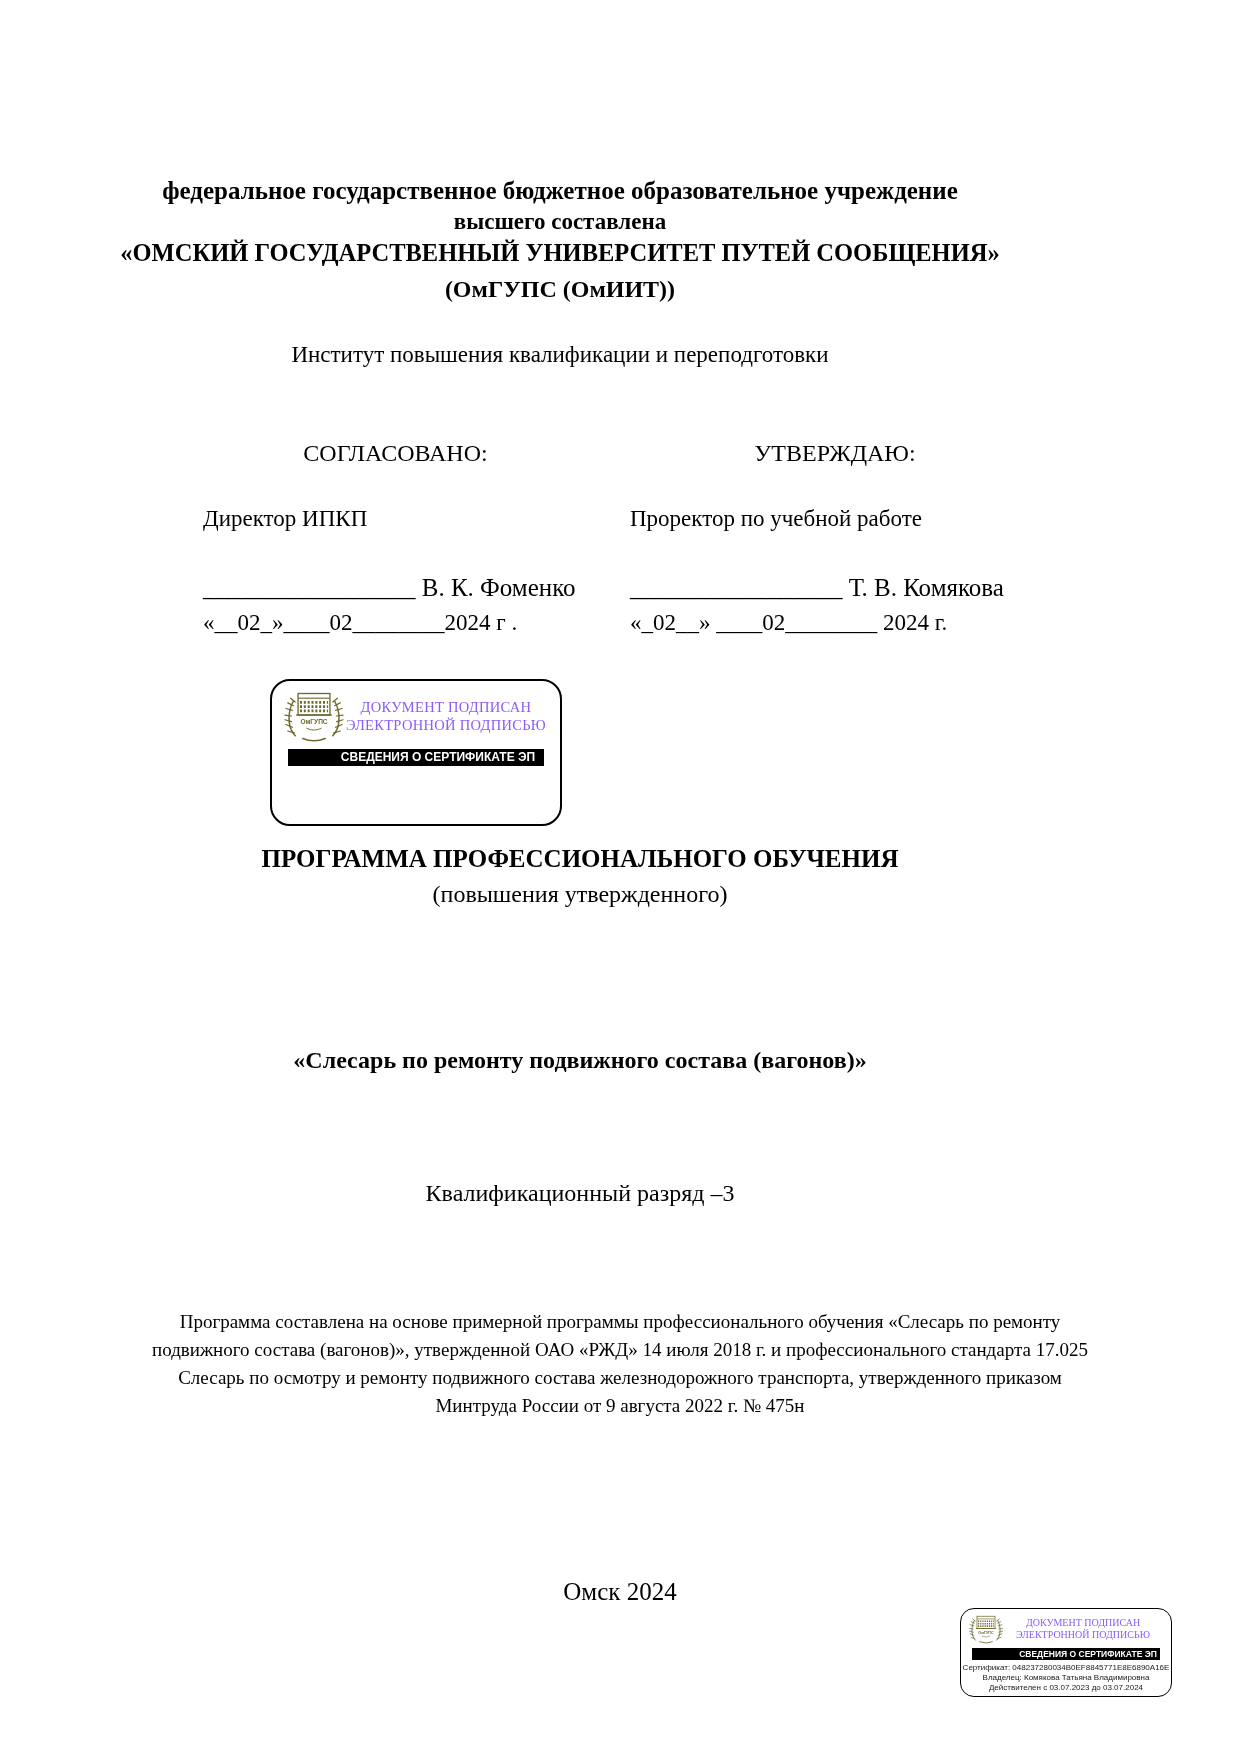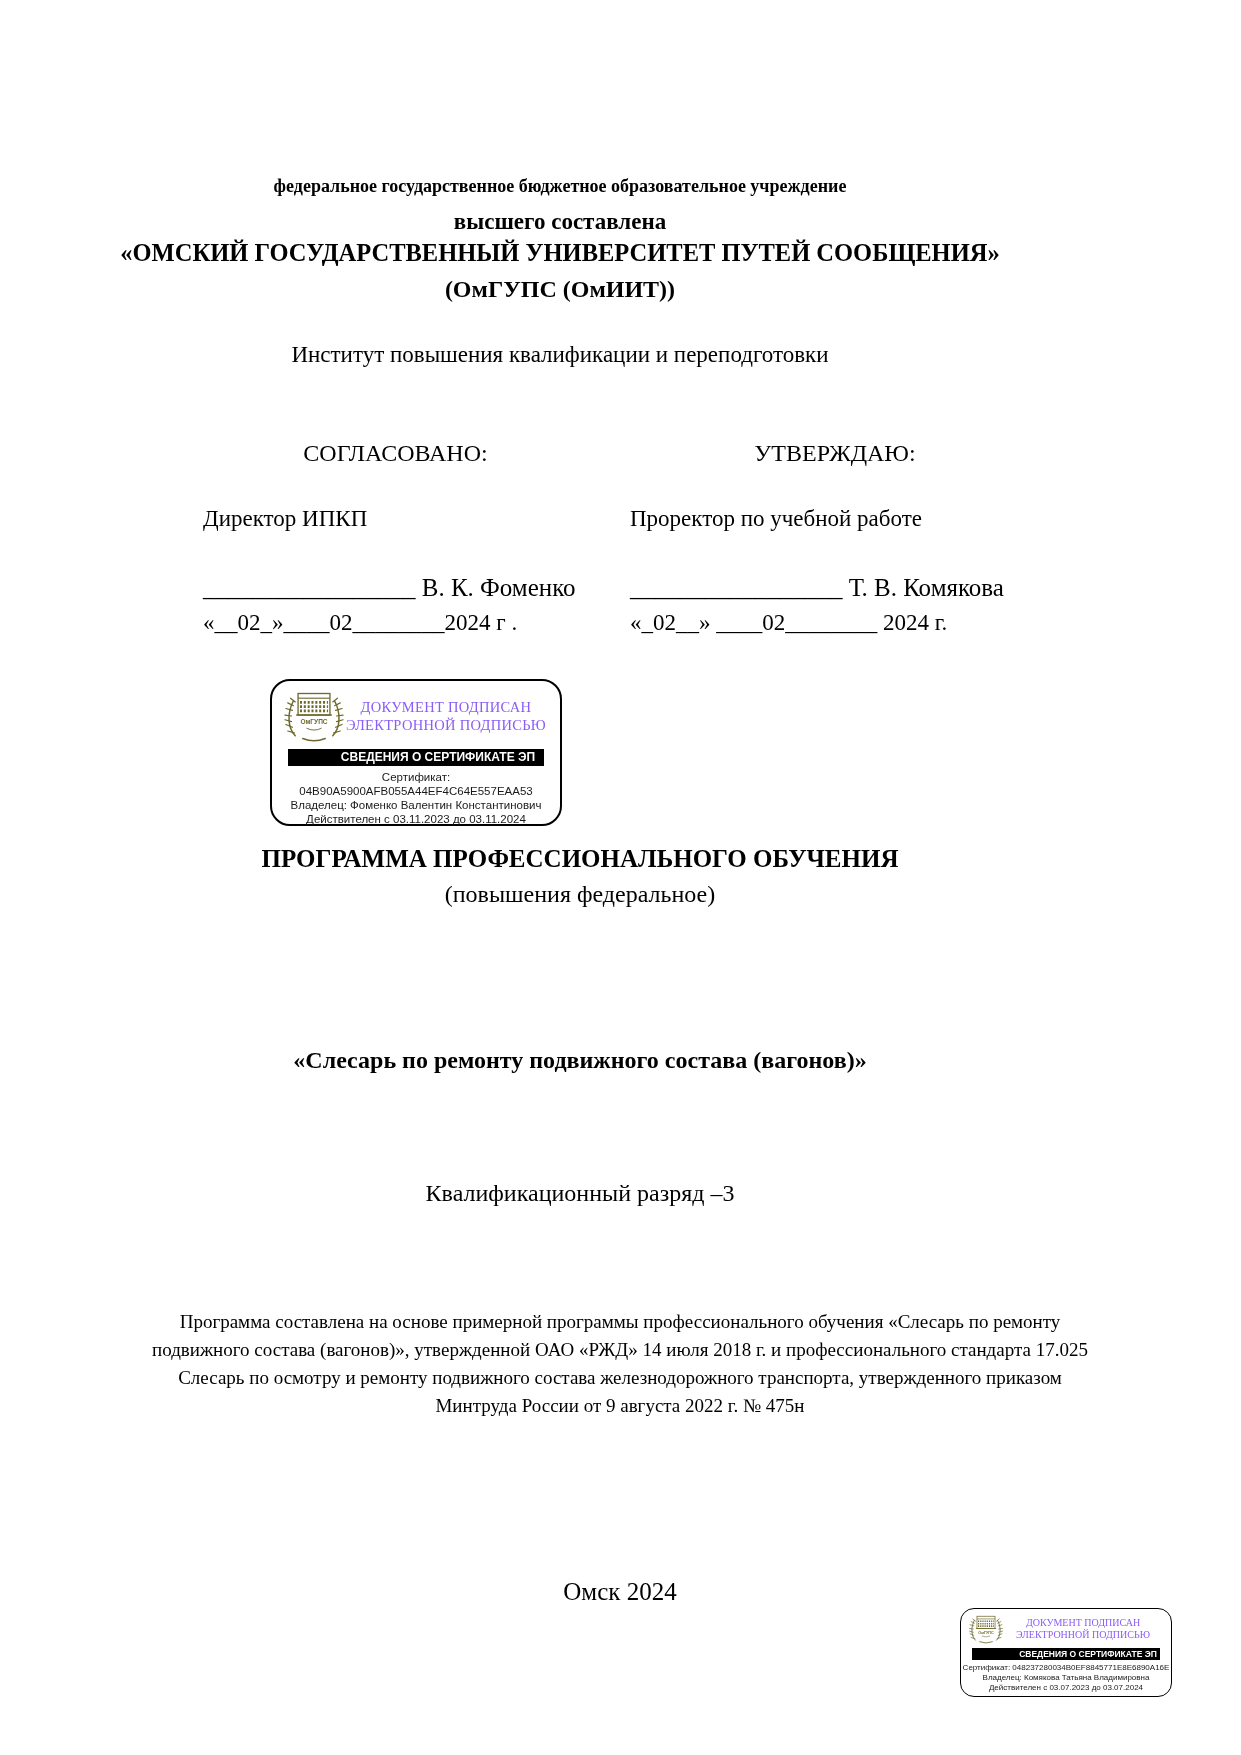--- a/index.html
+++ b/index.html
@@ -6,21 +6,21 @@
   .page{
     position:relative;width:1241px;height:1755px;background:#ffffff;
     font-family:"Liberation Serif","DejaVu Serif",serif;color:#000;overflow:hidden;
   }
   .abs{position:absolute;}
   .ctr{text-align:center;}
 
   
   .hline{position:absolute;left:60px;width:1000px;text-align:center;line-height:1.2;}
   .agency{top:143px;font-size:23px;font-weight:700;color:#4472C4;}
-  .inst1{top:176px;font-size:18px;font-weight:700;}
+  .inst1{top:176px;font-size:25px;font-weight:700;}
   .inst2{top:208px;font-size:23px;font-weight:700;}
   .univ{top:238px;font-size:24.5px;font-weight:700;}
   .univabbr{top:275px;font-size:24px;font-weight:700;}
   .institute{top:341px;font-size:23px;}
 
   
   .col{position:absolute;top:440px;height:230px;}
   .col-left{left:203px;width:385px;}
   .col-right{left:630px;width:410px;}
   .col-heading{position:absolute;top:0;left:0;width:100%;text-align:center;font-size:24px;}
@@ -114,30 +114,24 @@
         </g>
         <text x="32" y="38" text-anchor="middle" font-size="7" font-weight="bold" fill="#6e6a2d" font-family="Liberation Sans, sans-serif">ОмГУПС</text>
         <path d="M24 42 Q32 46 40 42" fill="none" stroke="#6e6a2d" stroke-width="1"></path>
       </svg>
       <div class="stamp-title">
         <div>ДОКУМЕНТ ПОДПИСАН</div>
         <div>ЭЛЕКТРОННОЙ ПОДПИСЬЮ</div>
       </div>
     </div>
     <div class="stamp-bar">СВЕДЕНИЯ О СЕРТИФИКАТЕ ЭП</div>
-    <div class="stamp-cert">
-      <div>Сертификат:</div>
-      <div>04B90A5900AFB055A44EF4C64E557EAA53</div>
-      <div>Владелец: Фоменко Валентин Константинович</div>
-      <div>Действителен с 03.11.2023 до 03.11.2024</div>
-    </div>
   </div>
 
   <div class="abs ctr prog-title">ПРОГРАММА ПРОФЕССИОНАЛЬНОГО ОБУЧЕНИЯ</div>
-  <div class="abs ctr prog-sub">(повышения федеральное)</div>
+  <div class="abs ctr prog-sub">(повышения утвержденного)</div>
   <div class="abs ctr profession">«Слесарь по ремонту подвижного состава (вагонов)»</div>
   <div class="abs ctr qualification">Квалификационный разряд –3</div>
   <div class="abs basis">Программа составлена на основе примерной программы профессионального обучения «Слесарь по ремонту подвижного состава (вагонов)», утвержденной ОАО «РЖД» 14 июля 2018 г. и профессионального стандарта 17.025 Слесарь по осмотру и ремонту подвижного состава железнодорожного транспорта, утвержденного приказом Минтруда России от 9 августа 2022 г. № 475н</div>
   <div class="abs ctr city">Омск 2024</div>
 
   <div class="stamp stamp2">
     <div class="stamp-head">
       <svg class="emblem2" viewBox="0 0 64 58" aria-hidden="true">
         <g fill="none" stroke="#6e6a2d" stroke-width="1.6" stroke-linecap="round">
           <path d="M12 50 C4 42 3 26 10 13"></path>

